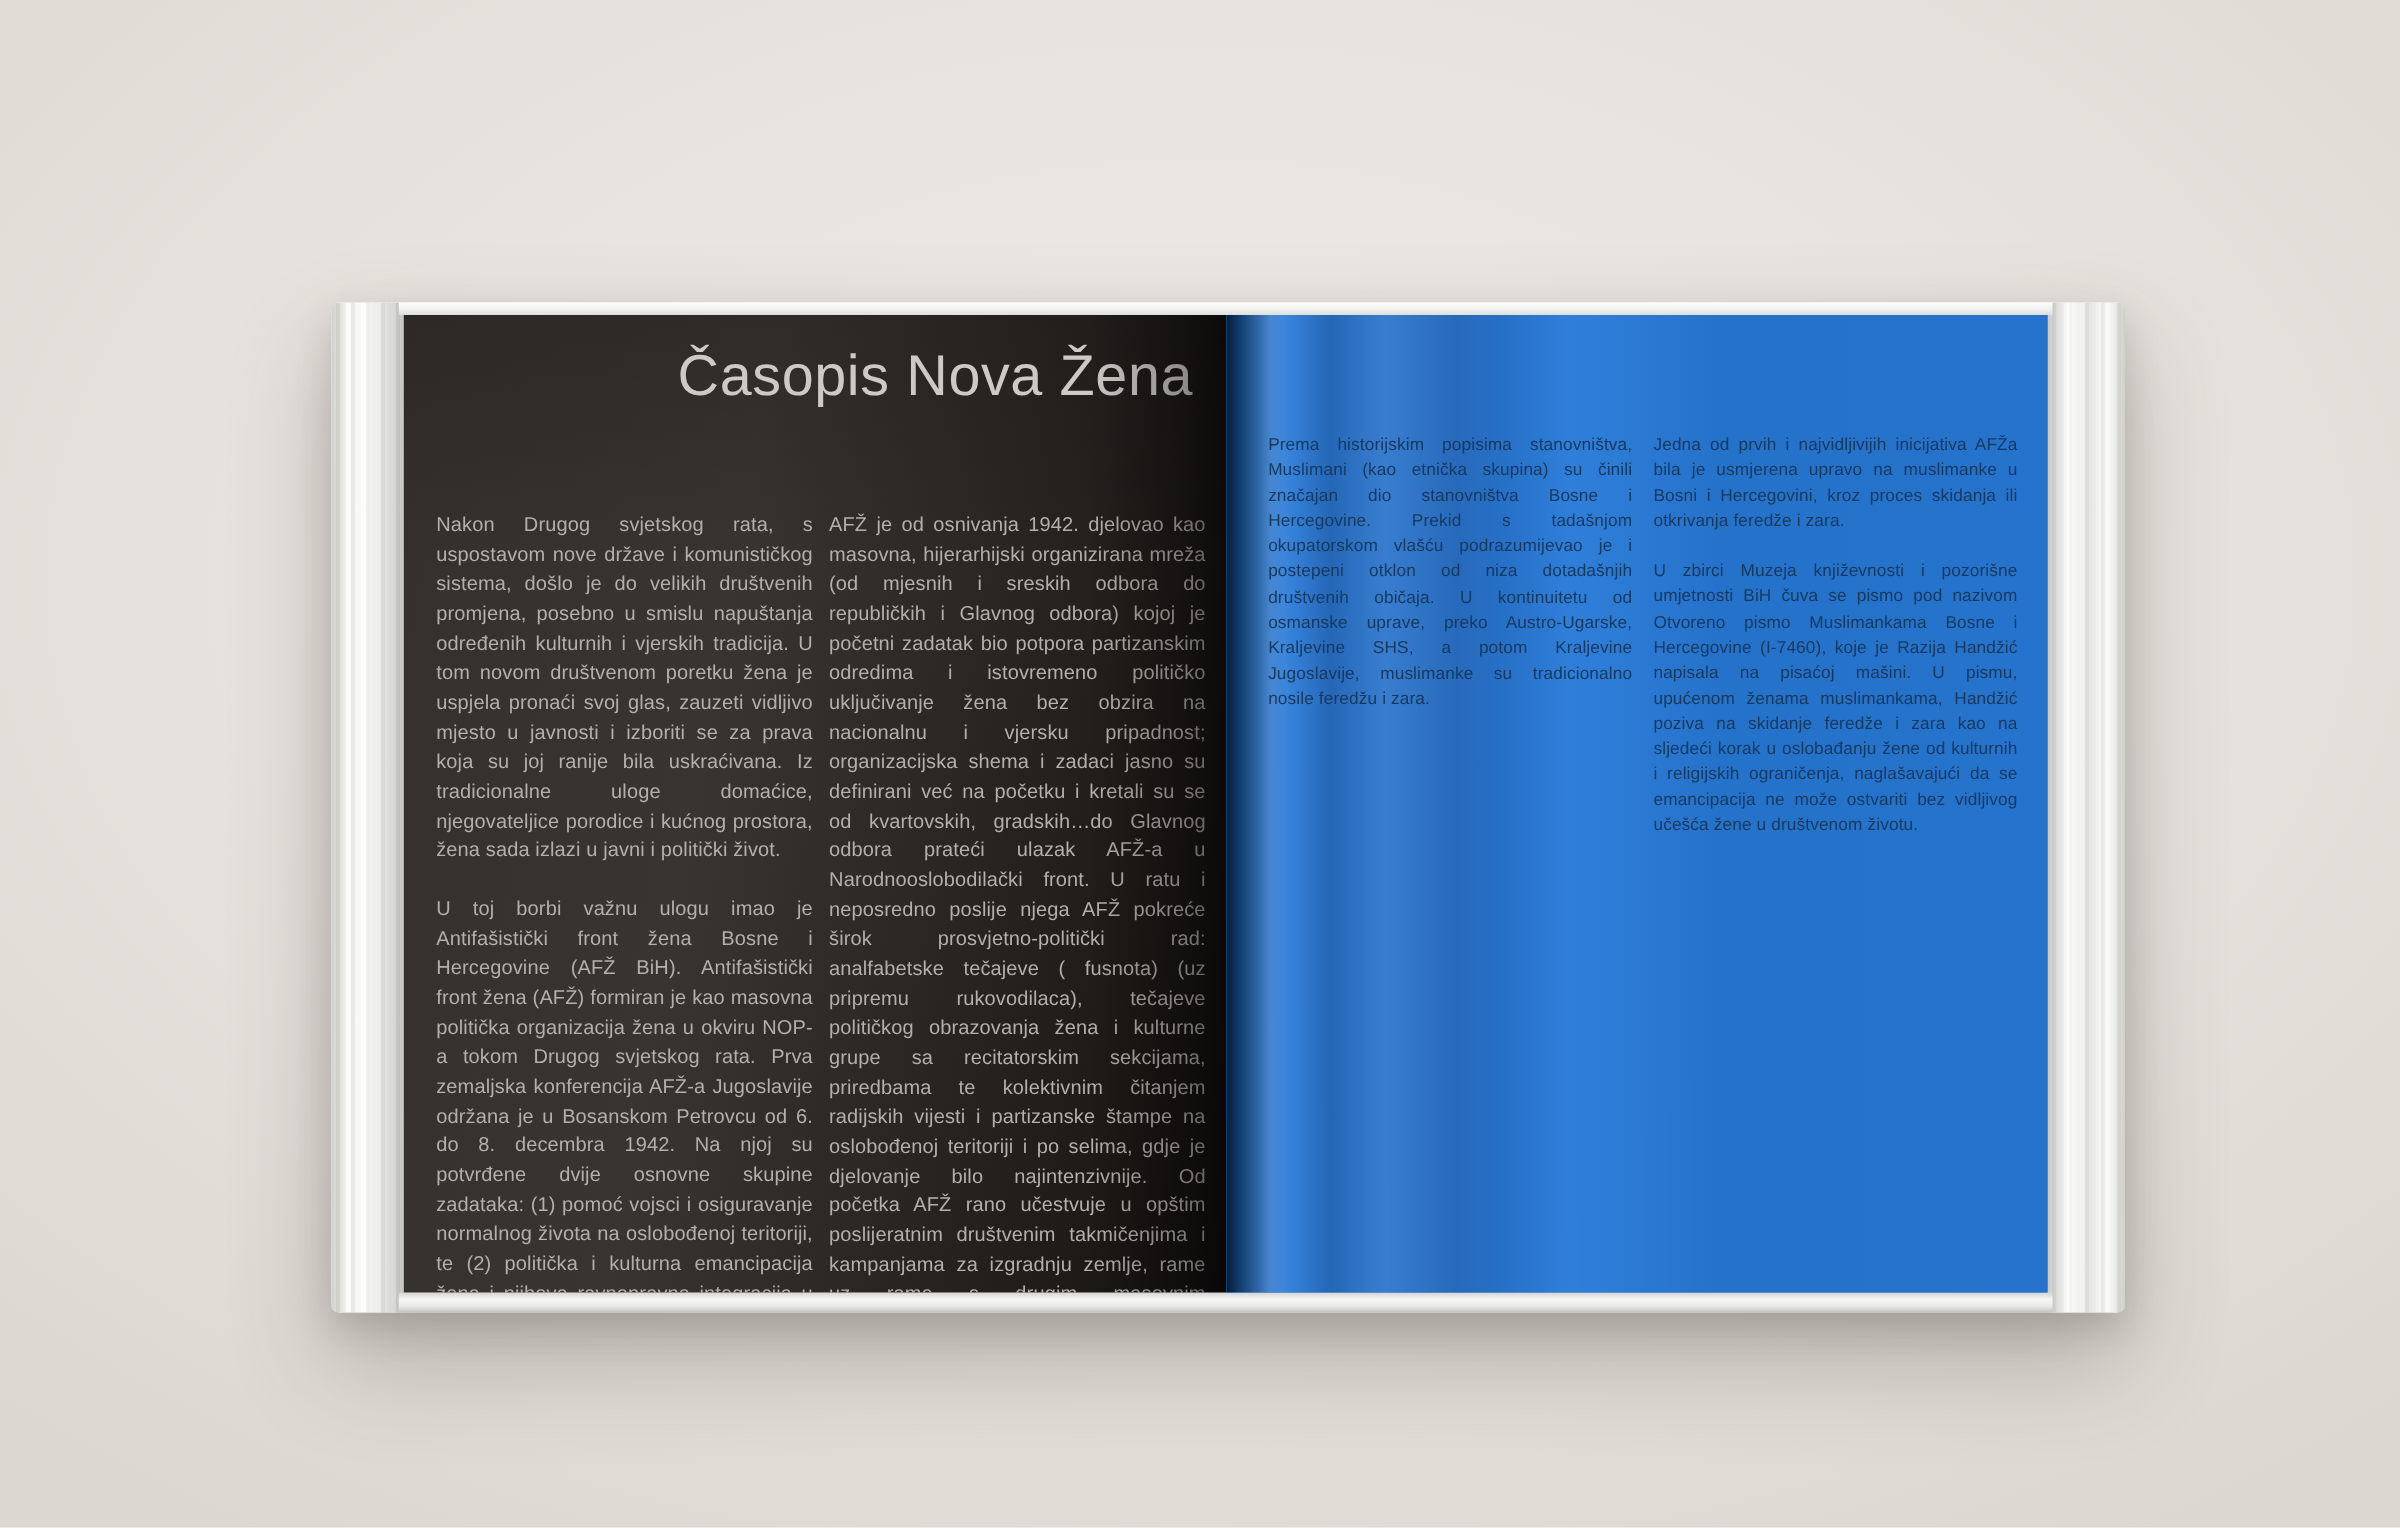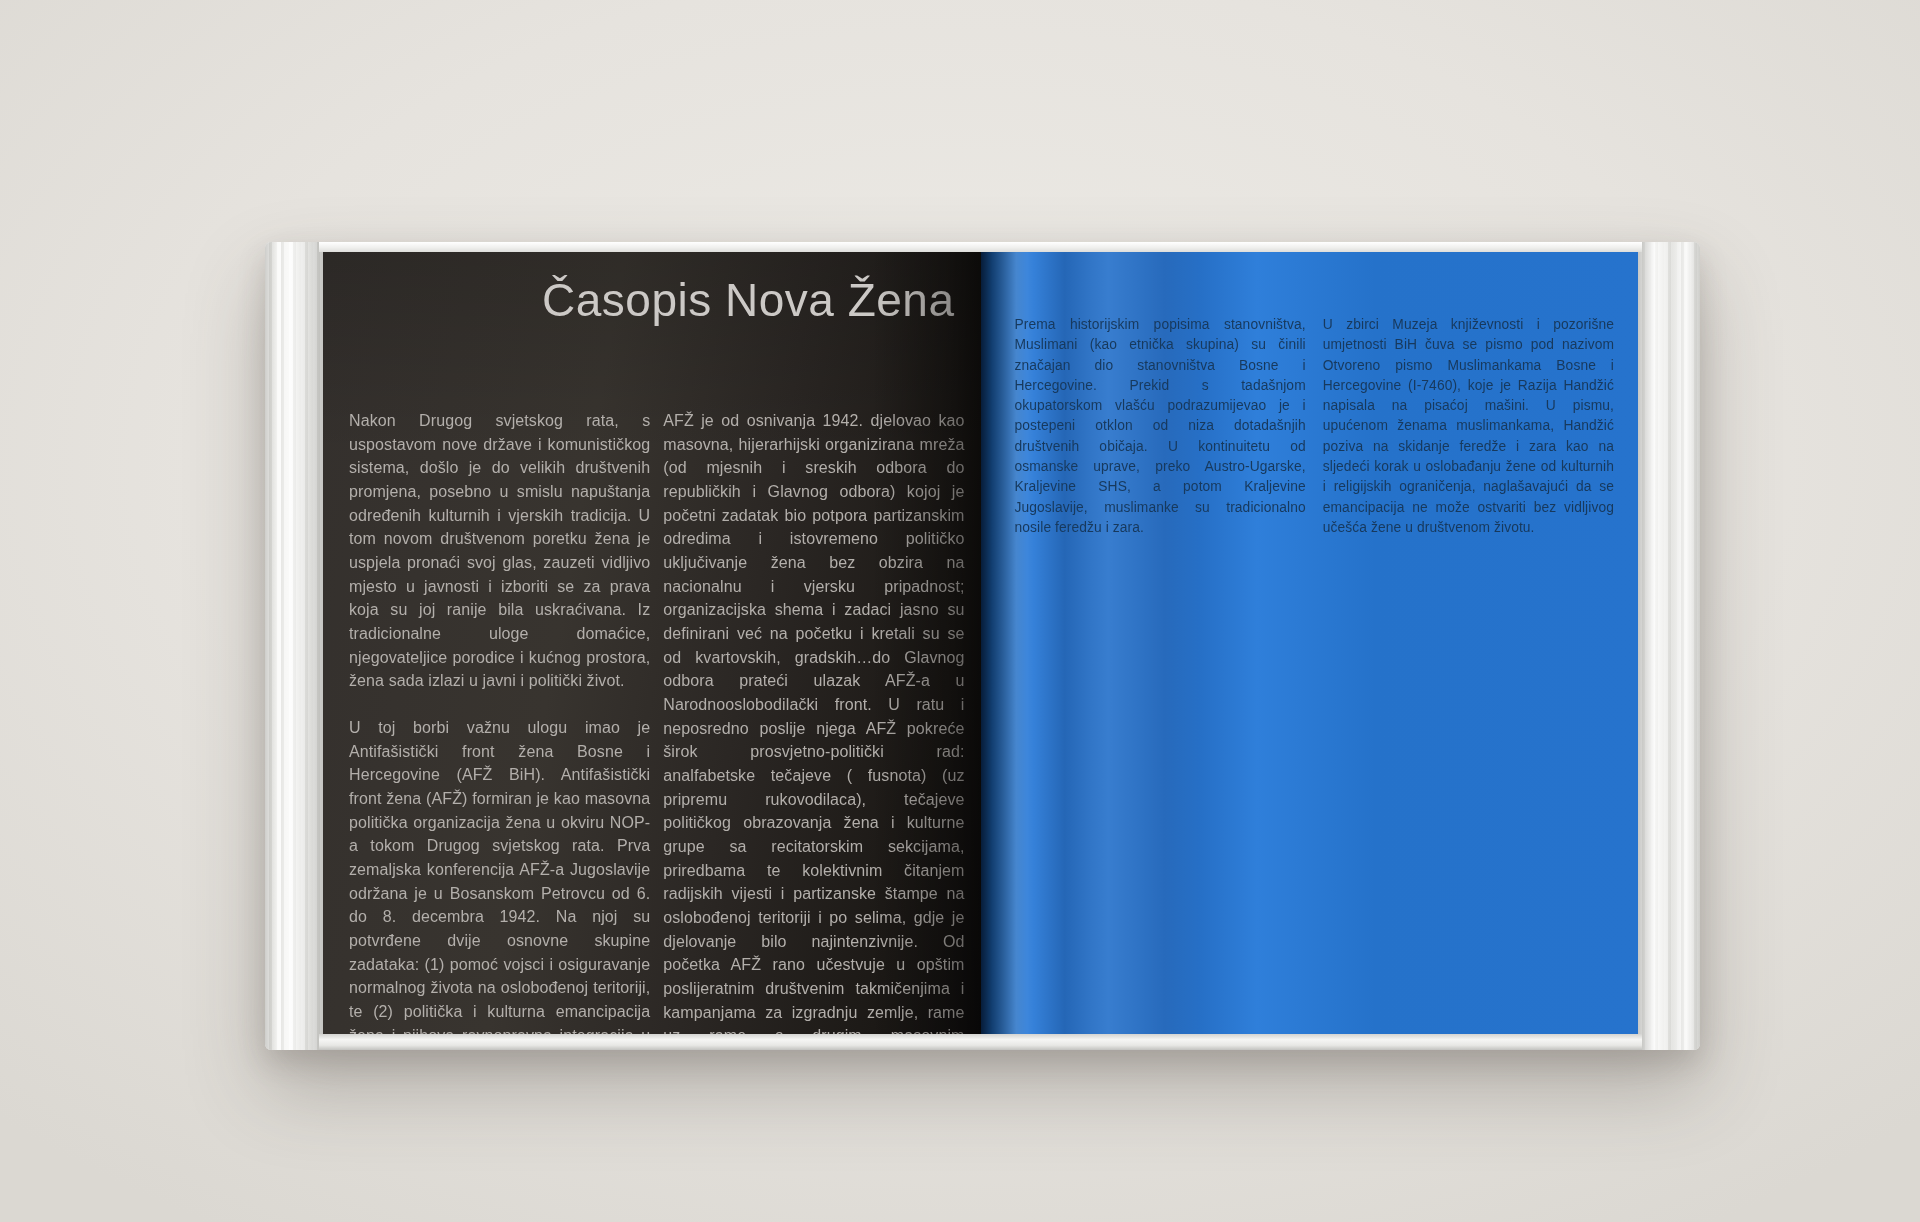--- a/index.html
+++ b/index.html
@@ -95,21 +95,21 @@
       rgba(1,8,25,.72) 0%,
       rgba(2,12,35,.38) 5%,
       rgba(255,255,255,.14) 16%,
       rgba(255,255,255,.04) 24%,
       rgba(0,5,30,.16) 38%,
       rgba(255,255,255,.07) 58%,
       rgba(0,0,0,0) 100%);
   }
   .page-right .columns{
     position:relative;z-index:1;
-    margin-top:63px;padding:0 24px 0 34px;
+    margin-top:94px;padding:0 24px 0 34px;
     display:flex;gap:17px;
   }
   .page-right .col{flex:1 1 0;}
   .page-right p{
     font-size:13.8px;line-height:1.47;letter-spacing:.1px;
     text-align:justify;margin-bottom:20px;
   }
 </style>
 </head>
 <body>
@@ -135,20 +135,21 @@
           </div>
         </div>
       </section>
 
       <section class="page page-right">
         <div class="columns">
           <div class="col">
             <p>Prema historijskim popisima stanovništva, Muslimani (kao etnička skupina) su činili značajan dio stanovništva Bosne i Hercegovine. Prekid s tadašnjom okupatorskom vlašću podrazumijevao je i postepeni otklon od niza dotadašnjih društvenih običaja. U kontinuitetu od osmanske uprave, preko Austro-Ugarske, Kraljevine SHS, a potom Kraljevine Jugoslavije, muslimanke su tradicionalno nosile feredžu i zara.</p>
           </div>
           <div class="col">
+            <p>Jedna od prvih i najvidljivijih inicijativa AFŽa bila je usmjerena upravo na muslimanke u Bosni i Hercegovini, kroz proces skidanja ili otkrivanja feredže i zara.</p>
             <p>U zbirci Muzeja književnosti i pozorišne umjetnosti BiH čuva se pismo pod nazivom Otvoreno pismo Muslimankama Bosne i Hercegovine (I-7460), koje je Razija Handžić napisala na pisaćoj mašini. U pismu, upućenom ženama muslimankama, Handžić poziva na skidanje feredže i zara kao na sljedeći korak u oslobađanju žene od kulturnih i religijskih ograničenja, naglašavajući da se emancipacija ne može ostvariti bez vidljivog učešća žene u društvenom životu.</p>
           </div>
         </div>
       </section>
 
     </div>
   </div>
 </div>
 
 </body></html>

